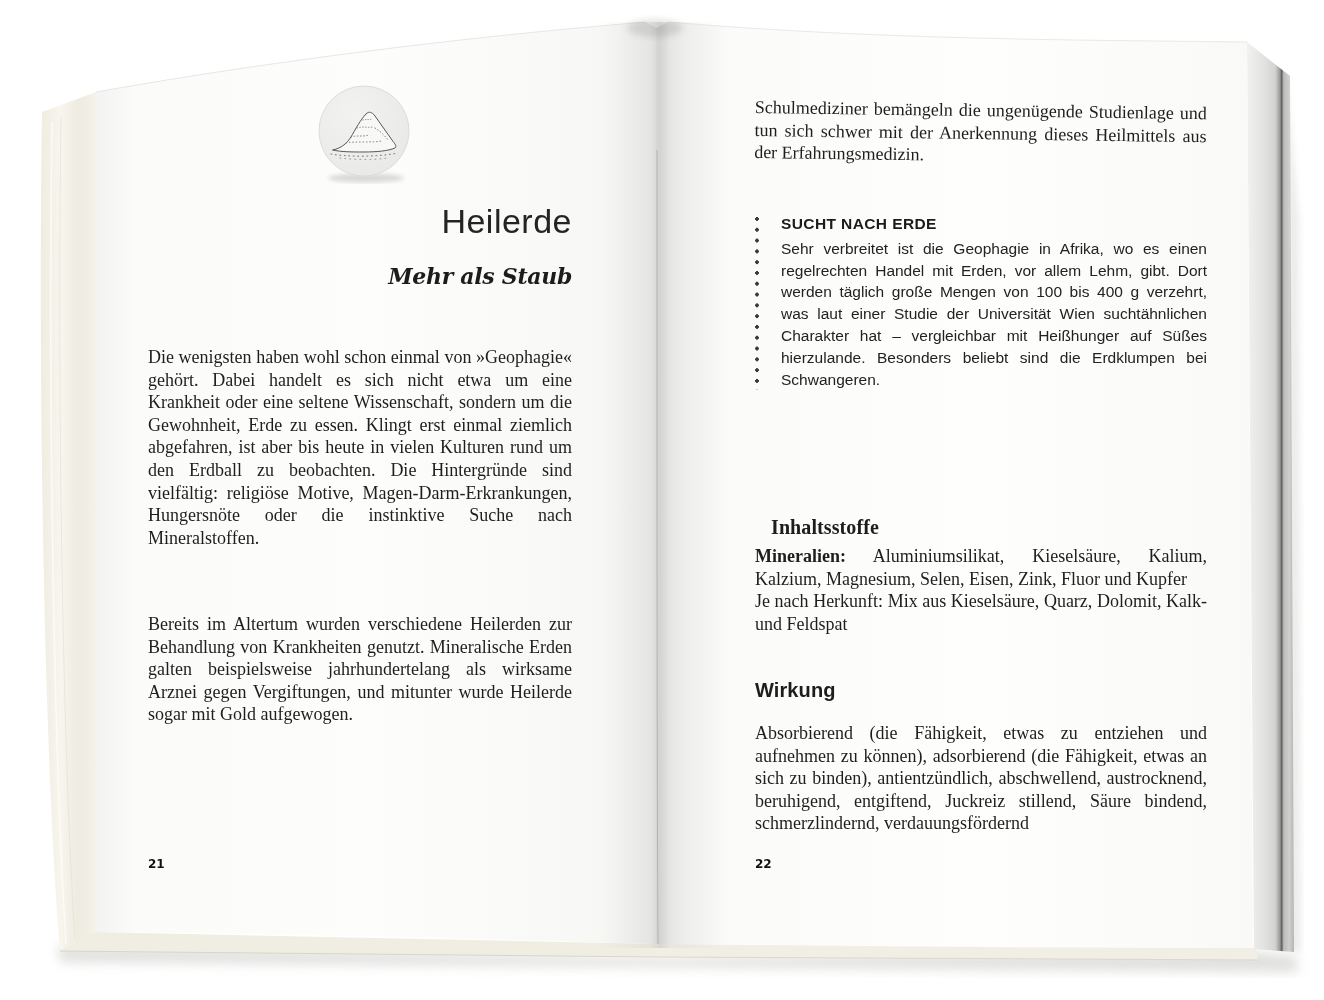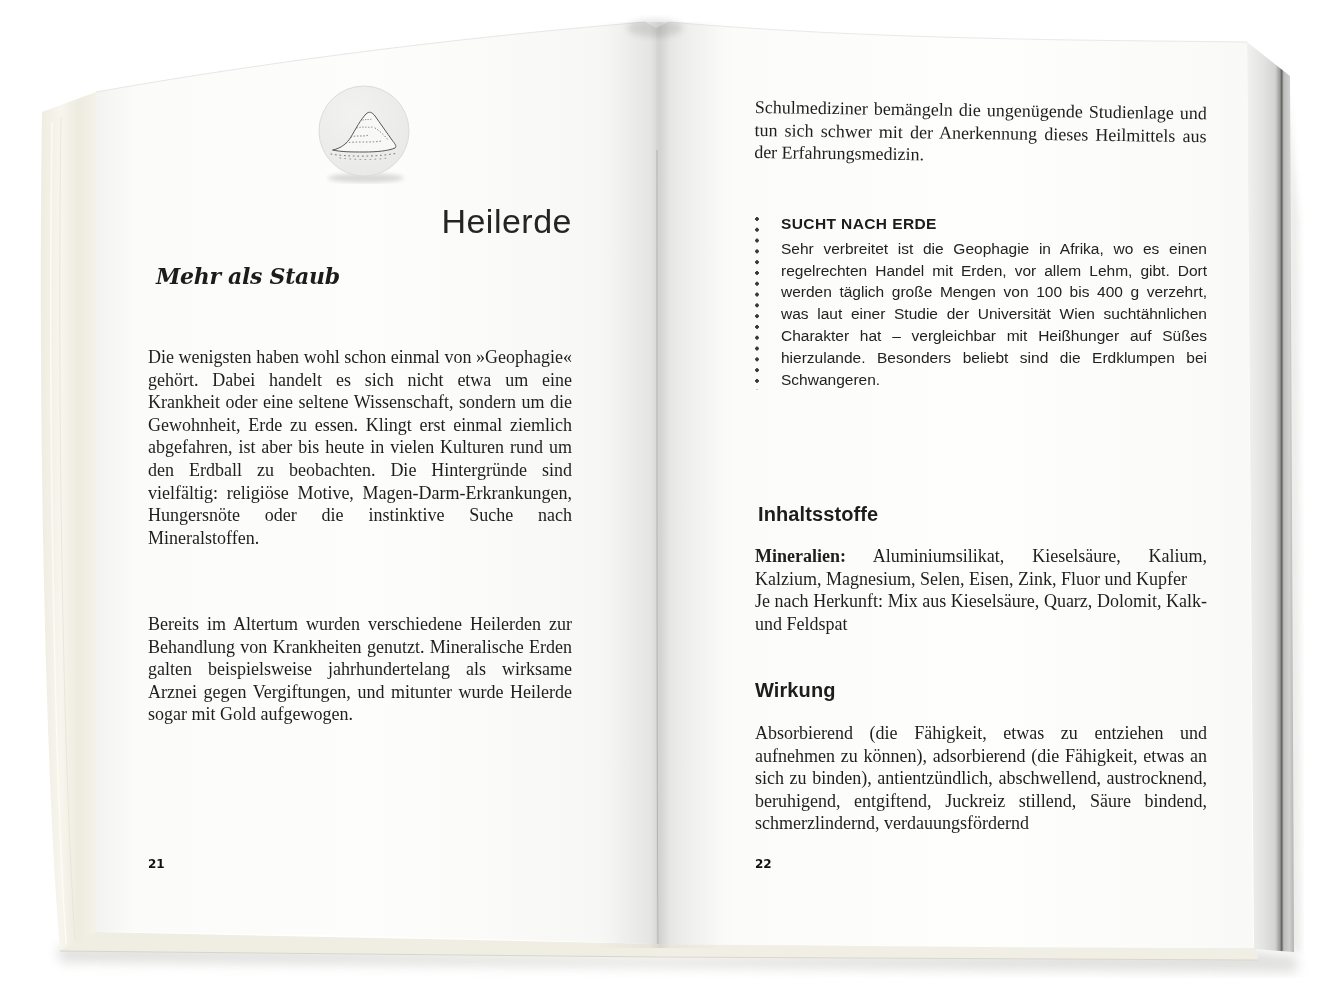--- a/index.html
+++ b/index.html
@@ -14,21 +14,21 @@
 
   
   .lp-col{left:148px;width:424px;}
   .chapter-icon-wrap{left:316px;top:84px;width:96px;height:100px;}
   .page-title{
     left:148px;width:424px;top:202px;text-align:right;
     font-family:"Liberation Sans","DejaVu Sans",sans-serif;
     font-size:34px;font-weight:400;letter-spacing:.5px;color:#242424;
   }
   .page-subtitle{
-    left:156px;width:424px;top:263px;text-align:left;
+    left:148px;width:424px;top:263px;text-align:right;
     font-family:"DejaVu Serif","Liberation Serif",serif;
     font-style:italic;font-weight:600;font-size:22px;color:#1c1c1c;
     letter-spacing:-0.3px;
   }
   .body-text{
     font-size:18px;line-height:22.6px;text-align:justify;
     color:#1e1e1e;
   }
   .body-text p{margin:0;}
   .lp-intro{top:346px;}
@@ -198,21 +198,21 @@
   </div>
 
   <div class="layer rp-col infobox">
     <div class="dotted-rule"></div>
     <div class="infobox-content">
       <h3 class="infobox-heading">SUCHT NACH ERDE</h3>
       <p>Sehr verbreitet ist die Geophagie in Afrika, wo es einen regelrechten Handel mit Erden, vor allem Lehm, gibt. Dort werden täglich große Mengen von 100 bis 400 g verzehrt, was laut einer Studie der Universität Wien suchtähnlichen Charakter hat – vergleichbar mit Heißhunger auf Süßes hierzulande. Besonders beliebt sind die Erdklumpen bei Schwangeren.</p>
     </div>
   </div>
 
-  <h2 class="layer sec-heading rp-h2-inhalt" style="margin:3px;">Inhaltsstoffe</h2>
+  <h2 class="layer sec-heading rp-h2-inhalt" style="margin:16px;font-family:Liberation Serif, serif;">Inhaltsstoffe</h2>
 
   <div class="layer rp-col body-text rp-minerals">
     <p><span class="b">Mineralien:</span><span> Aluminiumsilikat, Kieselsäure, Kalium, Kalzium, Magnesium, Selen, Eisen, Zink, Fluor und Kupfer</span></p>
     <p>Je nach Herkunft: Mix aus Kieselsäure, Quarz, Dolomit, Kalk- und Feldspat</p>
   </div>
 
   <h2 class="layer sec-heading rp-h2-wirkung" style="margin:0;">Wirkung</h2>
 
   <div class="layer rp-col body-text rp-effects">
     <p>Absorbierend (die Fähigkeit, etwas zu entziehen und aufnehmen zu können), adsorbierend (die Fähigkeit, etwas an sich zu binden), antientzündlich, abschwellend, austrocknend, beruhigend, entgiftend, Juckreiz stillend, Säure bindend, schmerzlindernd, verdauungsfördernd</p>

